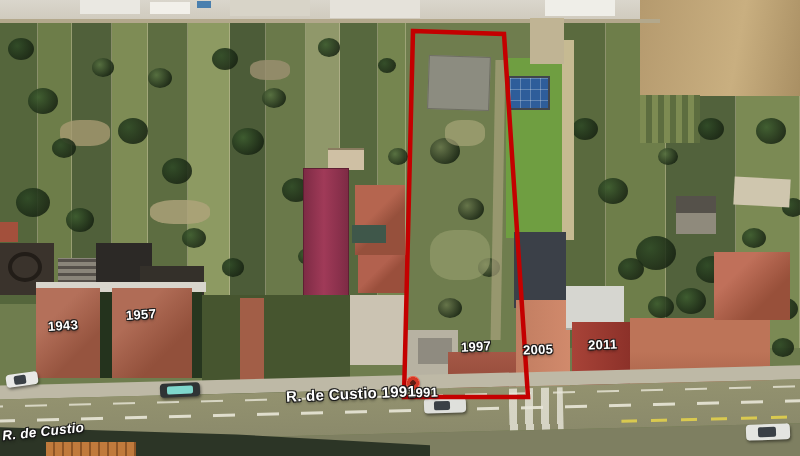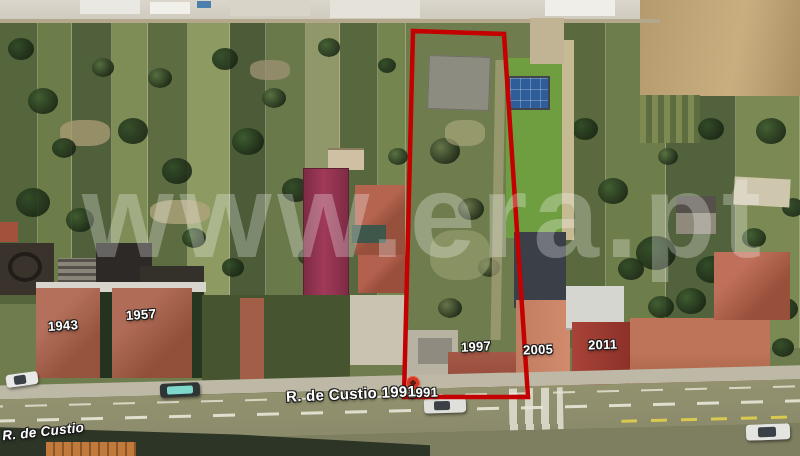--- a/index.html
+++ b/index.html
@@ -142,21 +142,20 @@
 
   <div class="lbl" style="left:48px;top:318px;transform:rotate(-4deg)">1943</div>
   <div class="lbl" style="left:126px;top:307px;transform:rotate(-4deg)">1957</div>
   <div class="lbl" style="left:461px;top:339px;transform:rotate(-3deg)">1997</div>
   <div class="lbl" style="left:523px;top:342px;transform:rotate(-2deg)">2005</div>
   <div class="lbl" style="left:588px;top:337px;transform:rotate(-2deg)">2011</div>
   <div class="lbl" style="left:408px;top:385px;transform:rotate(-2deg)">1991</div>
   <div class="lbl" style="left:286px;top:385px;font-size:15px;transform:rotate(-2.5deg)">R. de Custio 1991</div>
   <div class="lbl" style="left:2px;top:424px;font-size:13.5px;font-style:italic;transform:rotate(-6deg)">R. de Custio</div>
 
-  <div id="watermark">www.era.pt</div>
 <div class="tree" style="left: 8px; top: 38px; width: 26px; height: 22px; background: radial-gradient(circle at 35% 35%, rgb(47, 74, 38), rgba(20, 32, 16, 0.9) 75%);"></div>
     <div class="tree" style="left: 28px; top: 88px; width: 30px; height: 26px; background: radial-gradient(circle at 35% 35%, rgb(61, 92, 47), rgba(20, 32, 16, 0.9) 75%);"></div>
     <div class="tree" style="left: 52px; top: 138px; width: 24px; height: 20px; background: radial-gradient(circle at 35% 35%, rgb(47, 74, 38), rgba(20, 32, 16, 0.9) 75%);"></div>
     <div class="tree" style="left: 16px; top: 188px; width: 34px; height: 29px; background: radial-gradient(circle at 35% 35%, rgb(47, 74, 38), rgba(20, 32, 16, 0.9) 75%);"></div>
     <div class="tree" style="left: 66px; top: 208px; width: 28px; height: 24px; background: radial-gradient(circle at 35% 35%, rgb(61, 92, 47), rgba(20, 32, 16, 0.9) 75%);"></div>
     <div class="tree" style="left: 92px; top: 58px; width: 22px; height: 19px; background: radial-gradient(circle at 35% 35%, rgb(86, 112, 64), rgba(20, 32, 16, 0.9) 75%);"></div>
     <div class="tree" style="left: 118px; top: 118px; width: 30px; height: 26px; background: radial-gradient(circle at 35% 35%, rgb(47, 74, 38), rgba(20, 32, 16, 0.9) 75%);"></div>
     <div class="tree" style="left: 102px; top: 248px; width: 26px; height: 22px; background: radial-gradient(circle at 35% 35%, rgb(61, 92, 47), rgba(20, 32, 16, 0.9) 75%);"></div>
     <div class="tree" style="left: 148px; top: 68px; width: 24px; height: 20px; background: radial-gradient(circle at 35% 35%, rgb(86, 112, 64), rgba(20, 32, 16, 0.9) 75%);"></div>
     <div class="tree" style="left: 162px; top: 158px; width: 30px; height: 26px; background: radial-gradient(circle at 35% 35%, rgb(47, 74, 38), rgba(20, 32, 16, 0.9) 75%);"></div>

